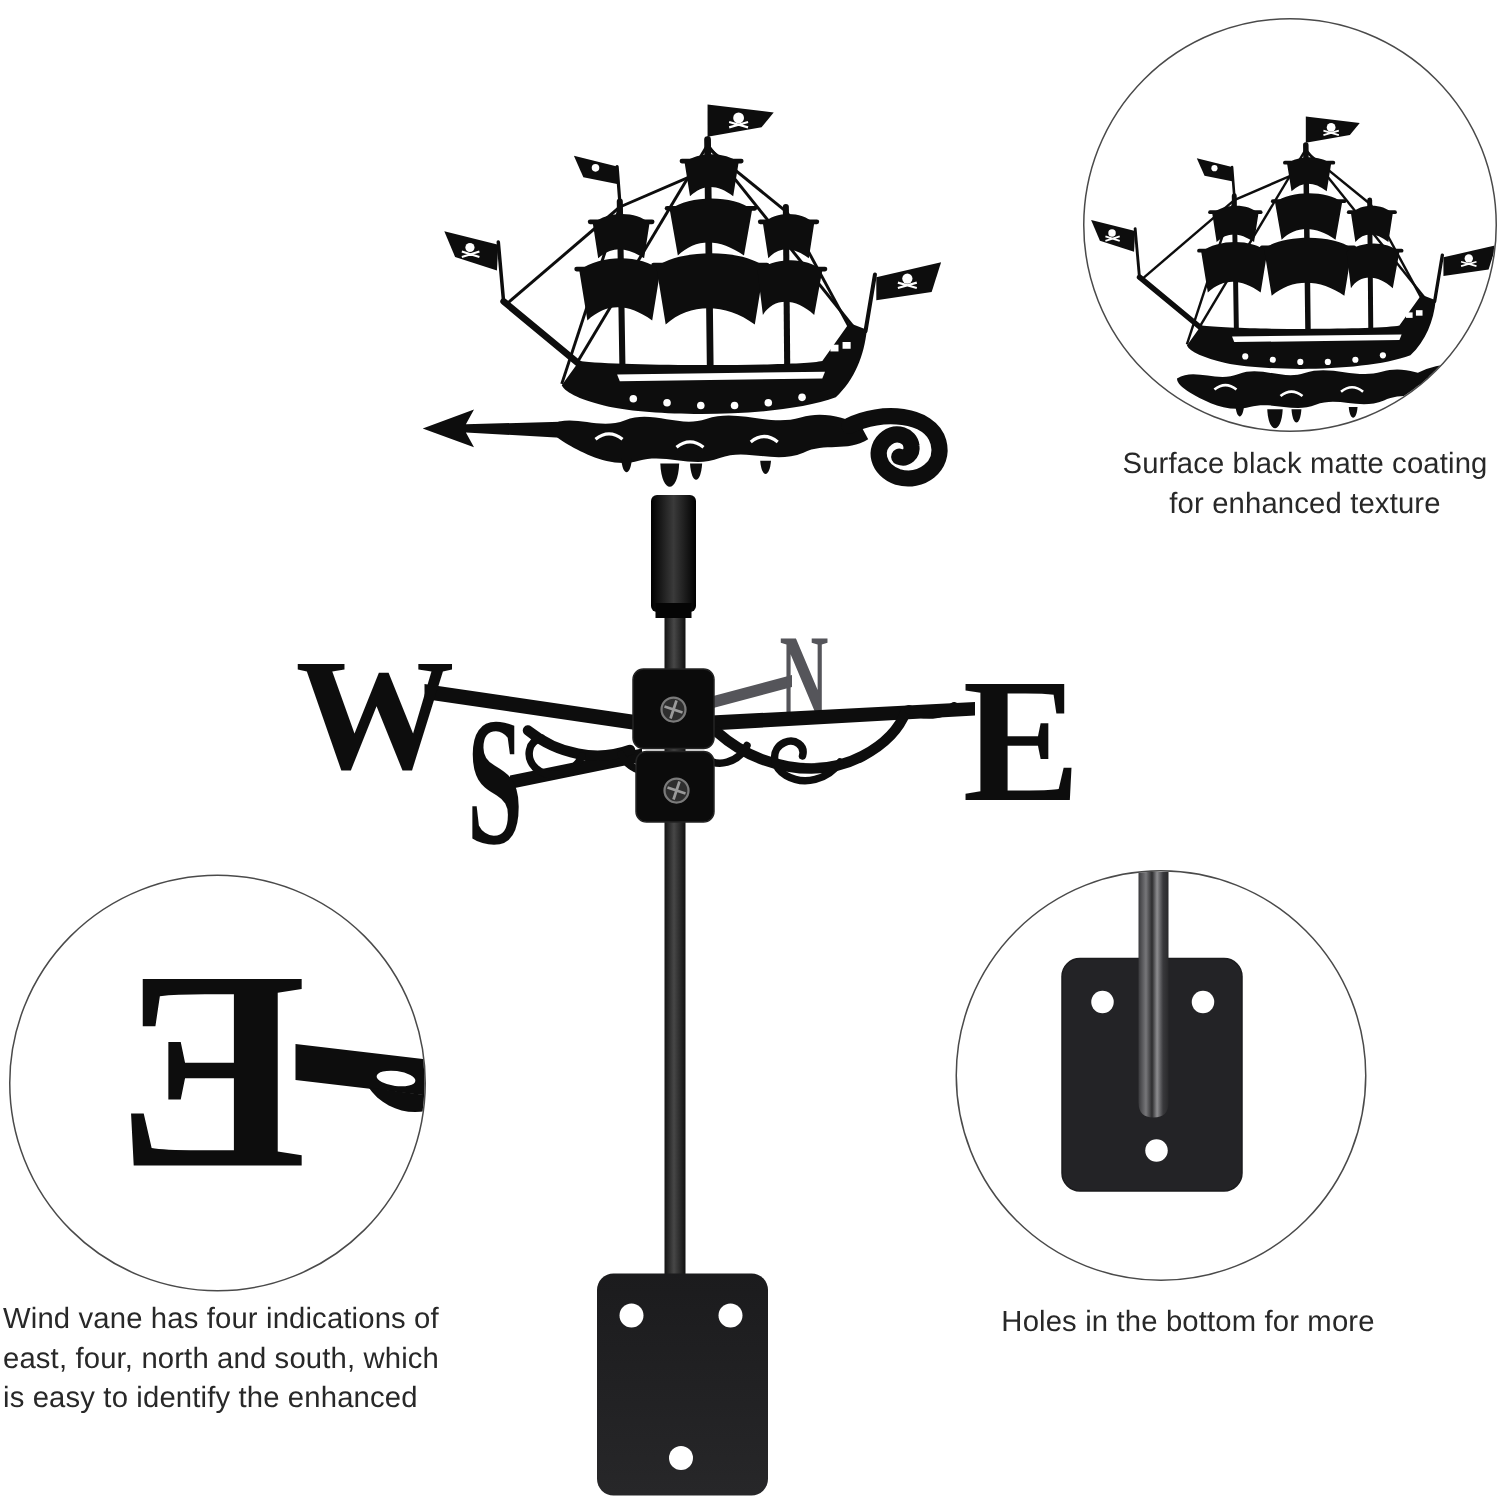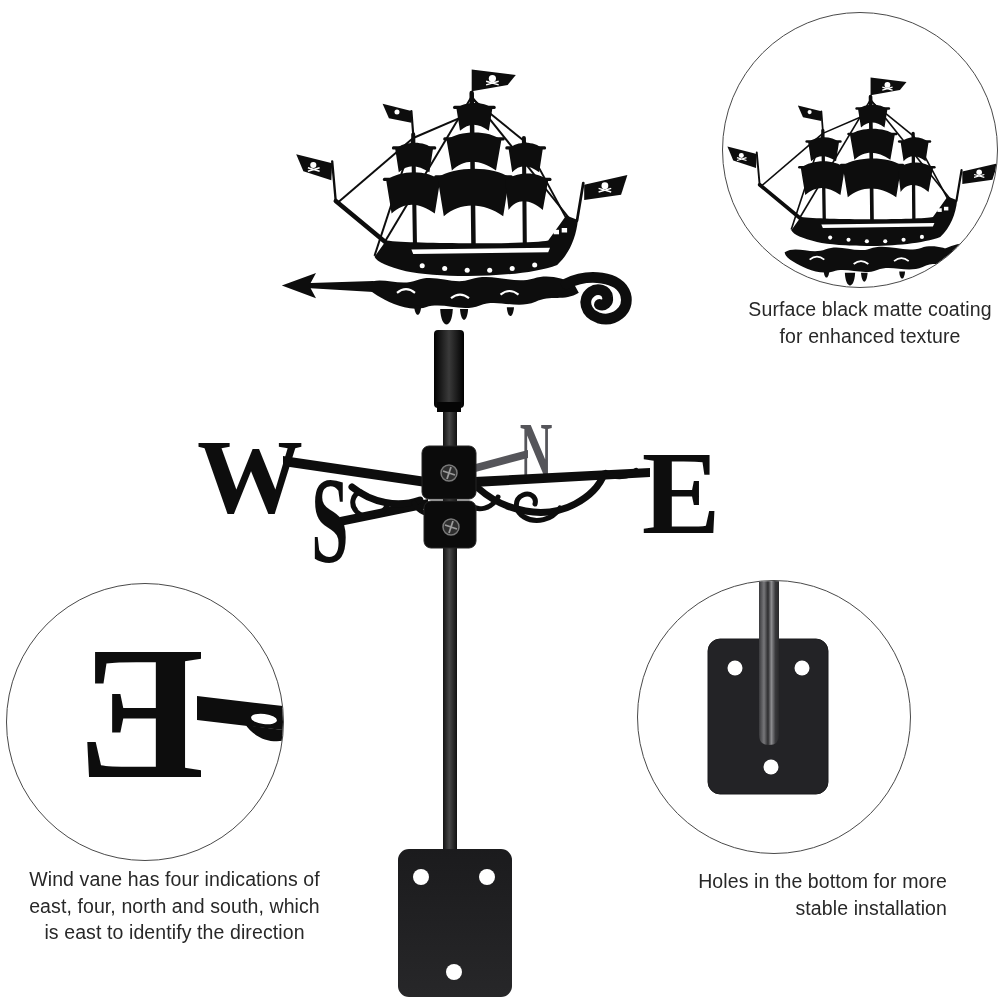--- a/index.html
+++ b/index.html
@@ -14,22 +14,22 @@
     overflow:hidden;box-sizing:border-box;
   }
   .inset-topright{left:722px;top:12px;width:276px;height:276px;}
   .inset-bottomleft{left:6px;top:583px;width:278px;height:278px;}
   .inset-bottomright{left:637px;top:580px;width:274px;height:274px;}
   .callout-text{
     position:absolute;color:#282828;font-size:19.5px;line-height:26.5px;
     letter-spacing:0.1px;
   }
   .callout-coating{left:736px;top:296px;width:268px;text-align:center;}
-  .callout-directions{left:2px;top:866px;width:345px;text-align:center;}
-  .callout-installation{left:637px;top:868px;width:310px;text-align:right;}
+  .callout-directions{left:2px;top:866px;width:345px;text-align:left;}
+  .callout-installation{left:637px;top:868px;width:310px;text-align:center;}
   .callout-installation .line2{padding-left:9px;}
   .vane-letter{
     font-family:"Liberation Serif","DejaVu Serif",serif;font-weight:bold;
   }
 </style>
 </head>
 <body>
 
 <div class="canvas">
 
@@ -231,21 +231,20 @@
   </div>
 
   <div class="callout-text callout-coating">
     <div>Surface black matte coating</div>
     <div>for enhanced texture</div>
   </div>
 
   <div class="callout-text callout-directions">
     <div>Wind vane has four indications of</div>
     <div>east, four, north and south, which</div>
-    <div>is east to identify the direction</div>
+    <div>is easy to identify the enhanced</div>
   </div>
 
   <div class="callout-text callout-installation">
     <div>Holes in the bottom for more</div>
-    <div class="line2">stable installation</div>
   </div>
 
 </div>
 
 </body></html>

